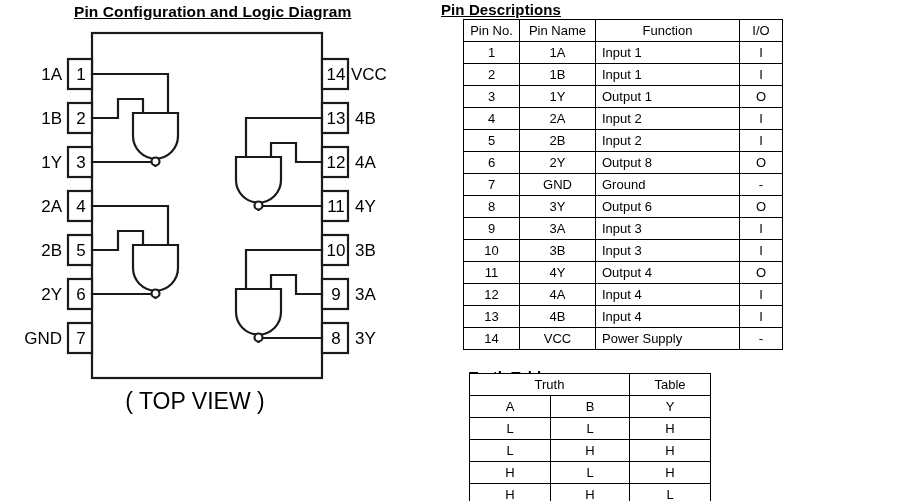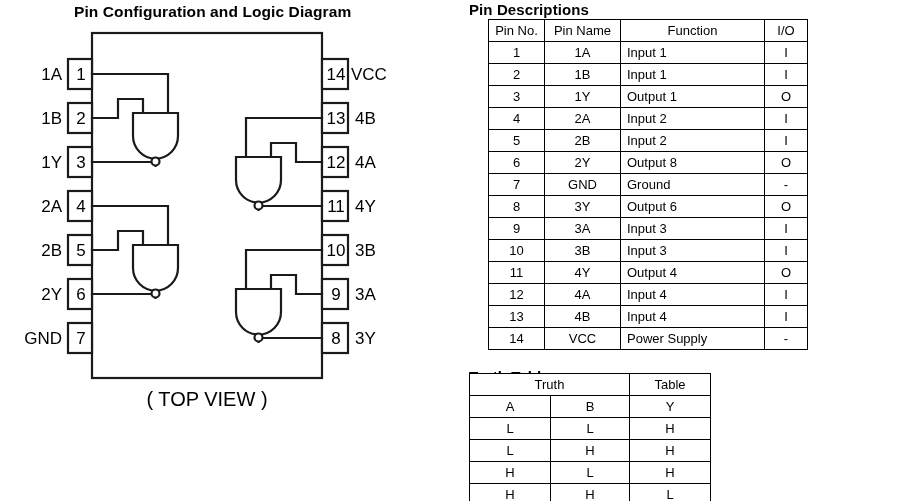--- a/index.html
+++ b/index.html
@@ -17,20 +17,21 @@
     overflow: hidden;
   }
 
   
   .sec-title {
     position: absolute;
     font-weight: bold;
     font-size: 15px;
     letter-spacing: .1px;
     white-space: nowrap;
+    text-decoration: underline;
   }
 
   
   #diagram-title {
     left: 74px;
     top: 3px;
     font-size: 15.5px;
   }
 
   #chip-area {
@@ -55,51 +56,51 @@
     position: absolute;
     font-size: 17px;
     line-height: 17px;
     width: 24px;
     text-align: center;
     white-space: nowrap;
   }
 
   #topview {
     position: absolute;
-    left: 92px;
+    left: 80px;
     top: 388px;
     width: 230px;
     text-align: center;
-    font-size: 20px;
-    white-space: nowrap;
-  }
-
-  
-  #pindesc-title { left: 469px; top: 1px; }
+    font-size: 23px;
+    white-space: nowrap;
+  }
+
+  
+  #pindesc-title { left: 441px; top: 1px; }
   #truth-title   { left: 469px; top: 368px; }
 
   table.grid {
     position: absolute;
     border-collapse: collapse;
     font-size: 13px;
     background: #fff;
   }
   table.grid td, table.grid th {
     border: 1px solid #000;
     padding: 0;
     height: 21px;
     font-weight: normal;
     text-align: center;
     vertical-align: middle;
     line-height: 21px;
     white-space: nowrap;
   }
 
   
-  #pin-table { left: 488px; top: 19px; padding-left: 20px; }
+  #pin-table { left: 463px; top: 19px; padding-left: 20px; }
   #pin-table .c-no   { width: 55px; }
   #pin-table .c-name { width: 75px; }
   #pin-table .c-fn   { width: 137px; text-align: left; padding-left: 6px; margin-top: 45px; }
   #pin-table .c-io   { width: 42px; }
 
   
   #truth-table { left: 469px; top: 373px; }
   #truth-table .t-a { width: 80px; }
   #truth-table .t-b { width: 78px; }
   #truth-table .t-y { width: 80px; }

